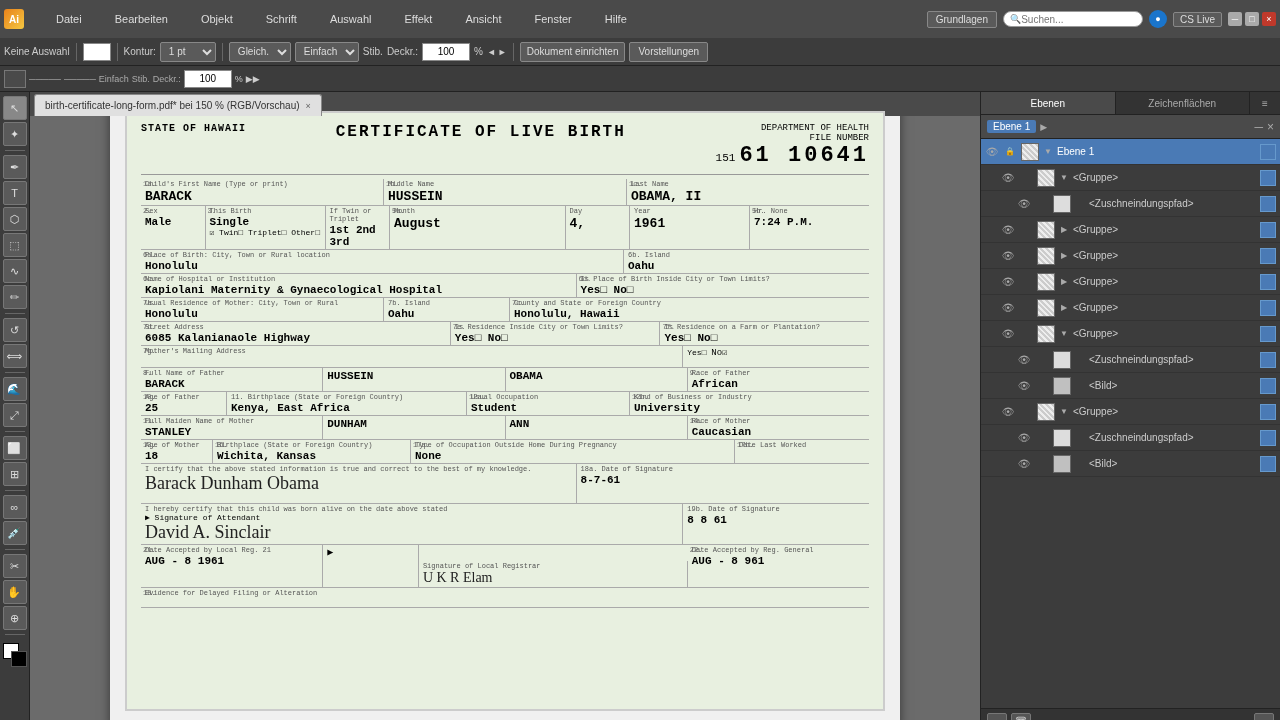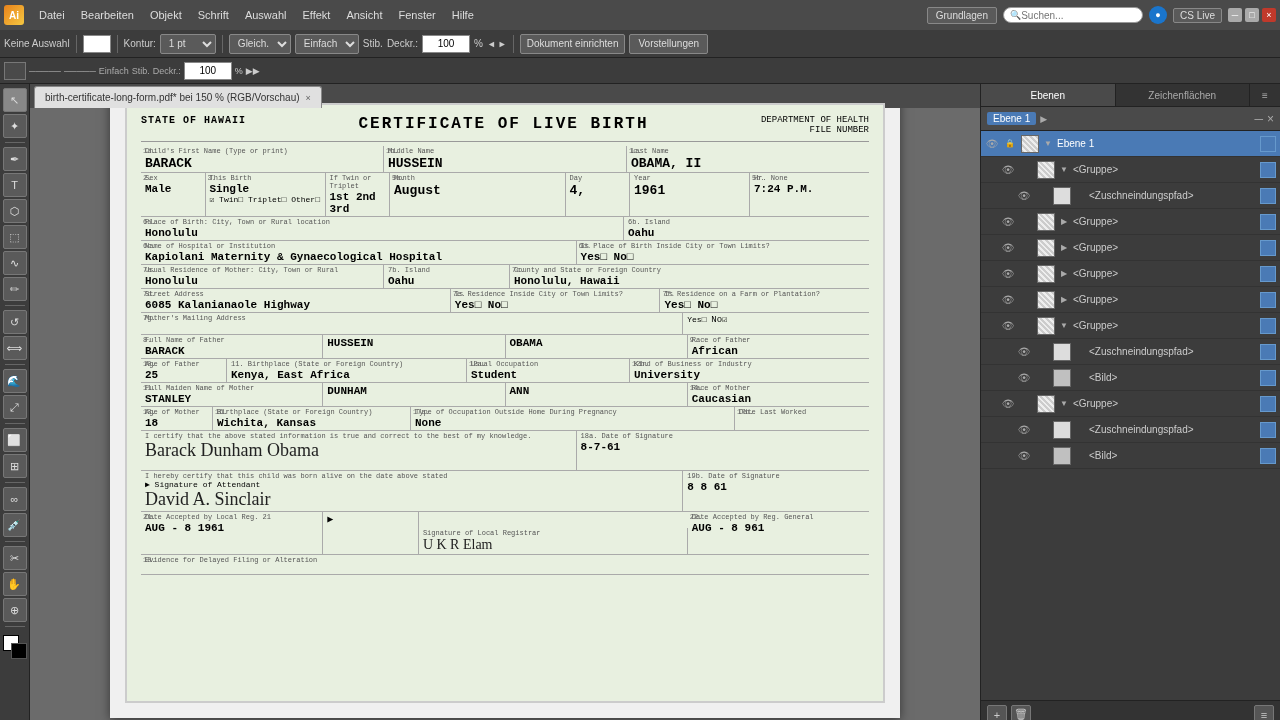--- a/index.html
+++ b/index.html
@@ -8,26 +8,26 @@
       height: 720px;
       overflow: hidden;
       font-family: Arial, Helvetica, sans-serif;
       font-size: 11px;
       background: #6b6b6b;
       color: #000;
     }
 
     
     #menu-bar {
-      height: 30px;
+      height: 38px;
       background: #4a4a4a;
       display: flex;
       align-items: center;
       padding: 0 4px;
-      gap: 2px;
+      gap: 19px;
       color: #ddd;
       font-size: 11px;
     }
     #menu-bar .app-icon {
       width: 20px;
       height: 20px;
       background: linear-gradient(135deg, #e8821b, #f5c842);
       border-radius: 3px;
       margin-right: 6px;
       display: flex; align-items: center; justify-content: center;
@@ -616,20 +616,24 @@
             <div class="cert-state">STATE OF HAWAII</div>
           </div>
           <div style="text-align:center;">
             <div class="cert-title">CERTIFICATE OF LIVE BIRTH</div>
           </div>
           <div style="text-align:right;">
             <div class="cert-dept">DEPARTMENT OF HEALTH</div>
             <div class="cert-file-no">
               <span>FILE</span>&nbsp;<span>NUMBER</span>
             </div>
+            <div style="display:flex;align-items:baseline;gap:4px;">
+              <span style="font-size:11px;">151</span>
+              <span class="cert-file-big">61 10641</span>
+            </div>
           </div>
         </div>
 
         <div class="cert-grid">
           <div class="cert-row">
             <div class="cert-cell" style="flex:2;">
               <span class="cert-section-num">1a.</span>
               <span class="cert-cell-label">Child's First Name (Type or print)</span>
               <span class="cert-cell-value large">BARACK</span>
             </div>

